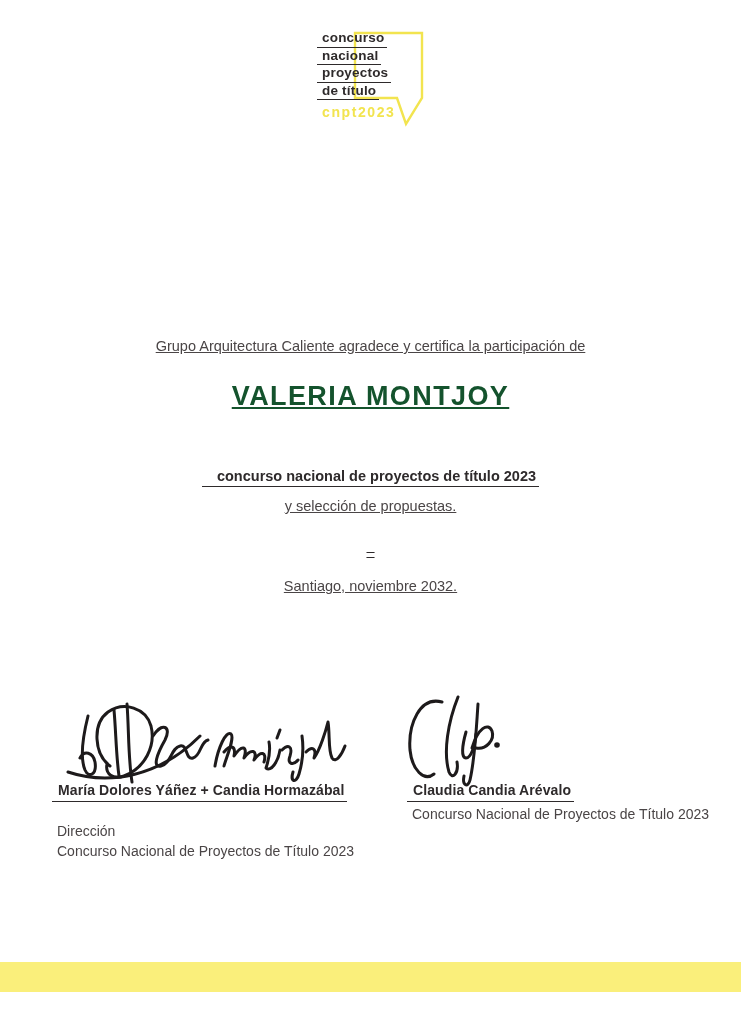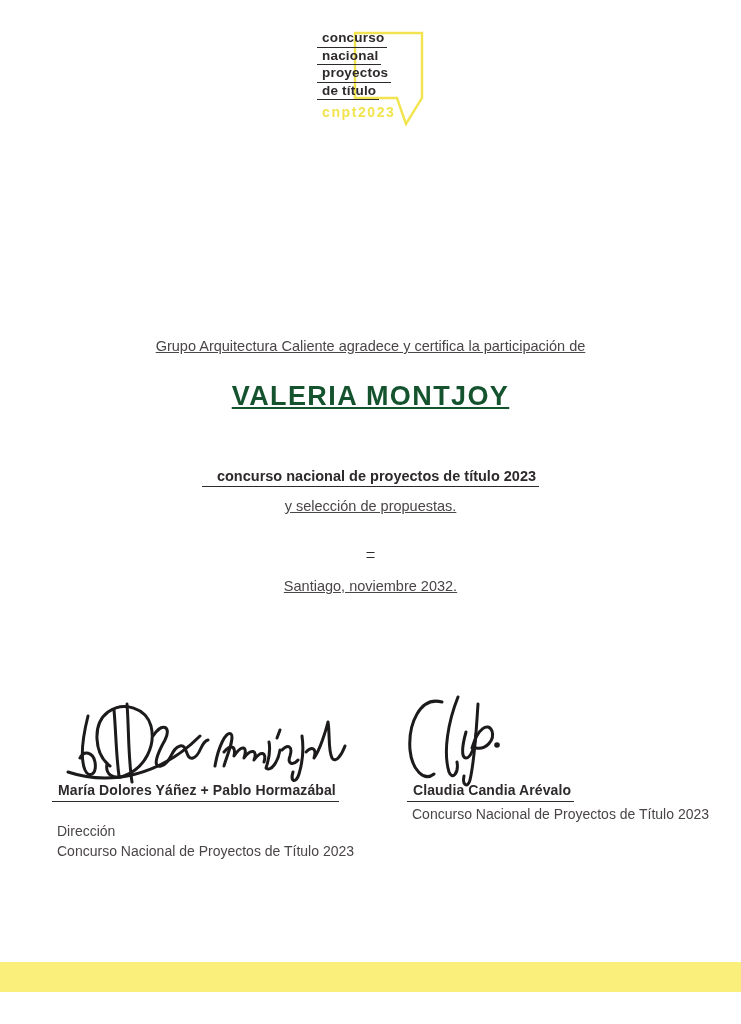--- a/index.html
+++ b/index.html
@@ -116,21 +116,21 @@
   <svg class="sig-svg sig-right" width="108" height="104" viewBox="0 0 108 104">
     <path d="M40 14 C18 8 6 36 8 62 C10 82 22 94 32 86"></path>
     <path d="M56 9 C46 34 41 64 47 84 C50 92 57 86 55 74"></path>
     <path d="M64 44 C60 58 59 70 64 70 C69 70 73 58 74 46"></path>
     <path d="M76 16 C74 45 73 70 68 92 C66 100 60 98 62 88"></path>
     <path d="M70 60 C76 40 86 34 90 43 C93 52 84 62 74 60"></path>
     <circle class="dot" cx="95" cy="57" r="2.8"></circle>
   </svg>
 
   <div class="sig-block sig-block-left">
-    <span class="sig-name">María Dolores Yáñez + Pablo Hormazábal</span>
+    <span class="sig-name">María Dolores Yáñez + Candia Hormazábal</span>
     <div class="sig-role">Dirección</div>
     <div class="sig-org">Concurso Nacional de Proyectos de Título 2023</div>
   </div>
 
   <div class="sig-block sig-block-right">
     <span class="sig-name">Claudia Candia Arévalo</span>
     <div class="sig-org">Concurso Nacional de Proyectos de Título 2023</div>
   </div>
 
   <div class="footer-bar"></div>

